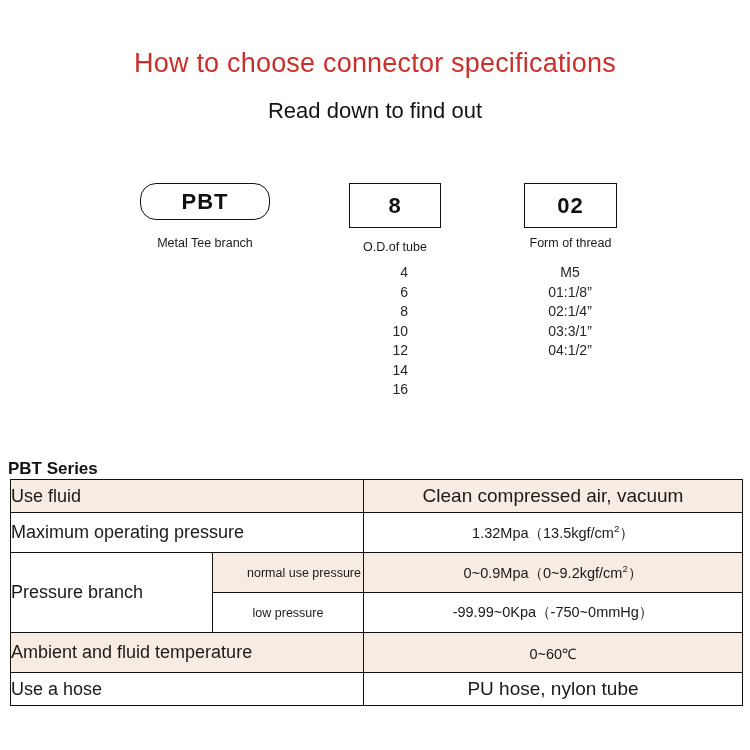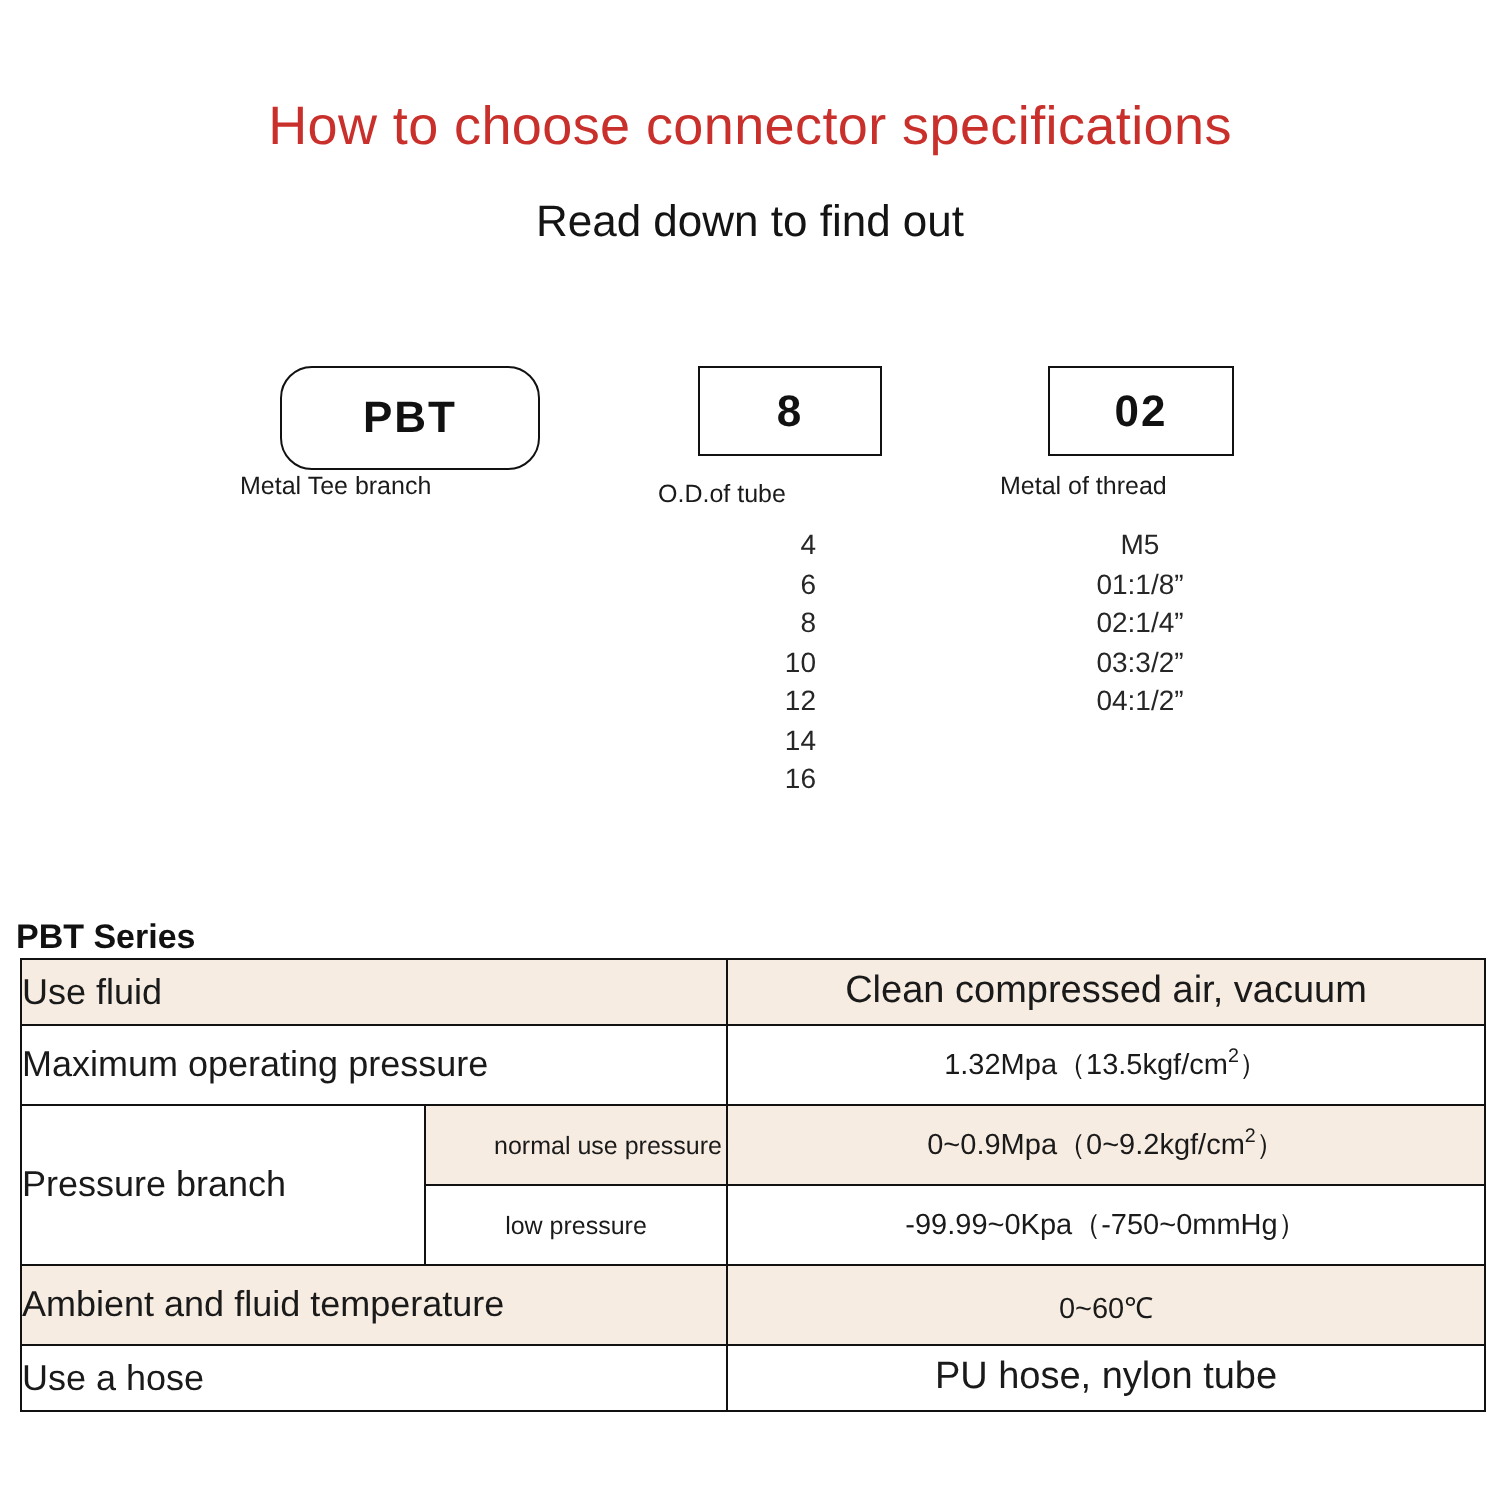--- a/index.html
+++ b/index.html
@@ -49,35 +49,36 @@
     display: flex;
     align-items: center;
     justify-content: center;
     font-weight: bold;
     font-size: 22px;
     letter-spacing: 1px;
     color: #111111;
   }
   .code-caption {
     position: absolute;
+    text-align: center;
     font-size: 12.5px;
     color: #1a1a1a;
     white-space: nowrap;
   }
   .opt-list {
     position: absolute;
     font-size: 14px;
     line-height: 19.5px;
     color: #262626;
     white-space: nowrap;
   }
   .opt-list.right { text-align: right; }
   .opt-list.center { text-align: center; }
 
-  #box-series   { left: 140px; top: 183px; width: 130px; height: 52px; border-radius: 16px; }
+  #box-series   { left: 140px; top: 183px; width: 130px; height: 37px; border-radius: 16px; }
   #cap-series   { left: 120px; top: 236px; width: 170px; }
   #box-tube     { left: 349px; top: 183px; width: 92px;  height: 45px; }
   #cap-tube     { left: 329px; top: 240px; width: 132px; }
   #box-thread   { left: 524px; top: 183px; width: 93px;  height: 45px; }
   #cap-thread   { left: 500px; top: 236px; width: 141px; }
 
   #list-tube    { left: 352px; top: 263px; width: 56px; }
   #list-thread  { left: 510px; top: 263px; width: 120px; }
 
   
@@ -141,26 +142,26 @@
     <div>4</div>
     <div>6</div>
     <div>8</div>
     <div>10</div>
     <div>12</div>
     <div>14</div>
     <div>16</div>
   </div>
 
 <div class="code-box" id="box-thread">02</div>
-<div class="code-caption" id="cap-thread">Metal of thread</div>
+<div class="code-caption" id="cap-thread">Form of thread</div>
 <div class="opt-list center" id="list-thread">
     <div>M5</div>
     <div>01:1/8”</div>
     <div>02:1/4”</div>
-    <div>03:3/2”</div>
+    <div>03:3/1”</div>
     <div>04:1/2”</div>
   </div>
 
 <div id="series-label">PBT Series</div>
 
 <table id="spec-table">
   <colgroup>
     <col style="width:202px">
     <col style="width:151px">
     <col style="width:379px">

